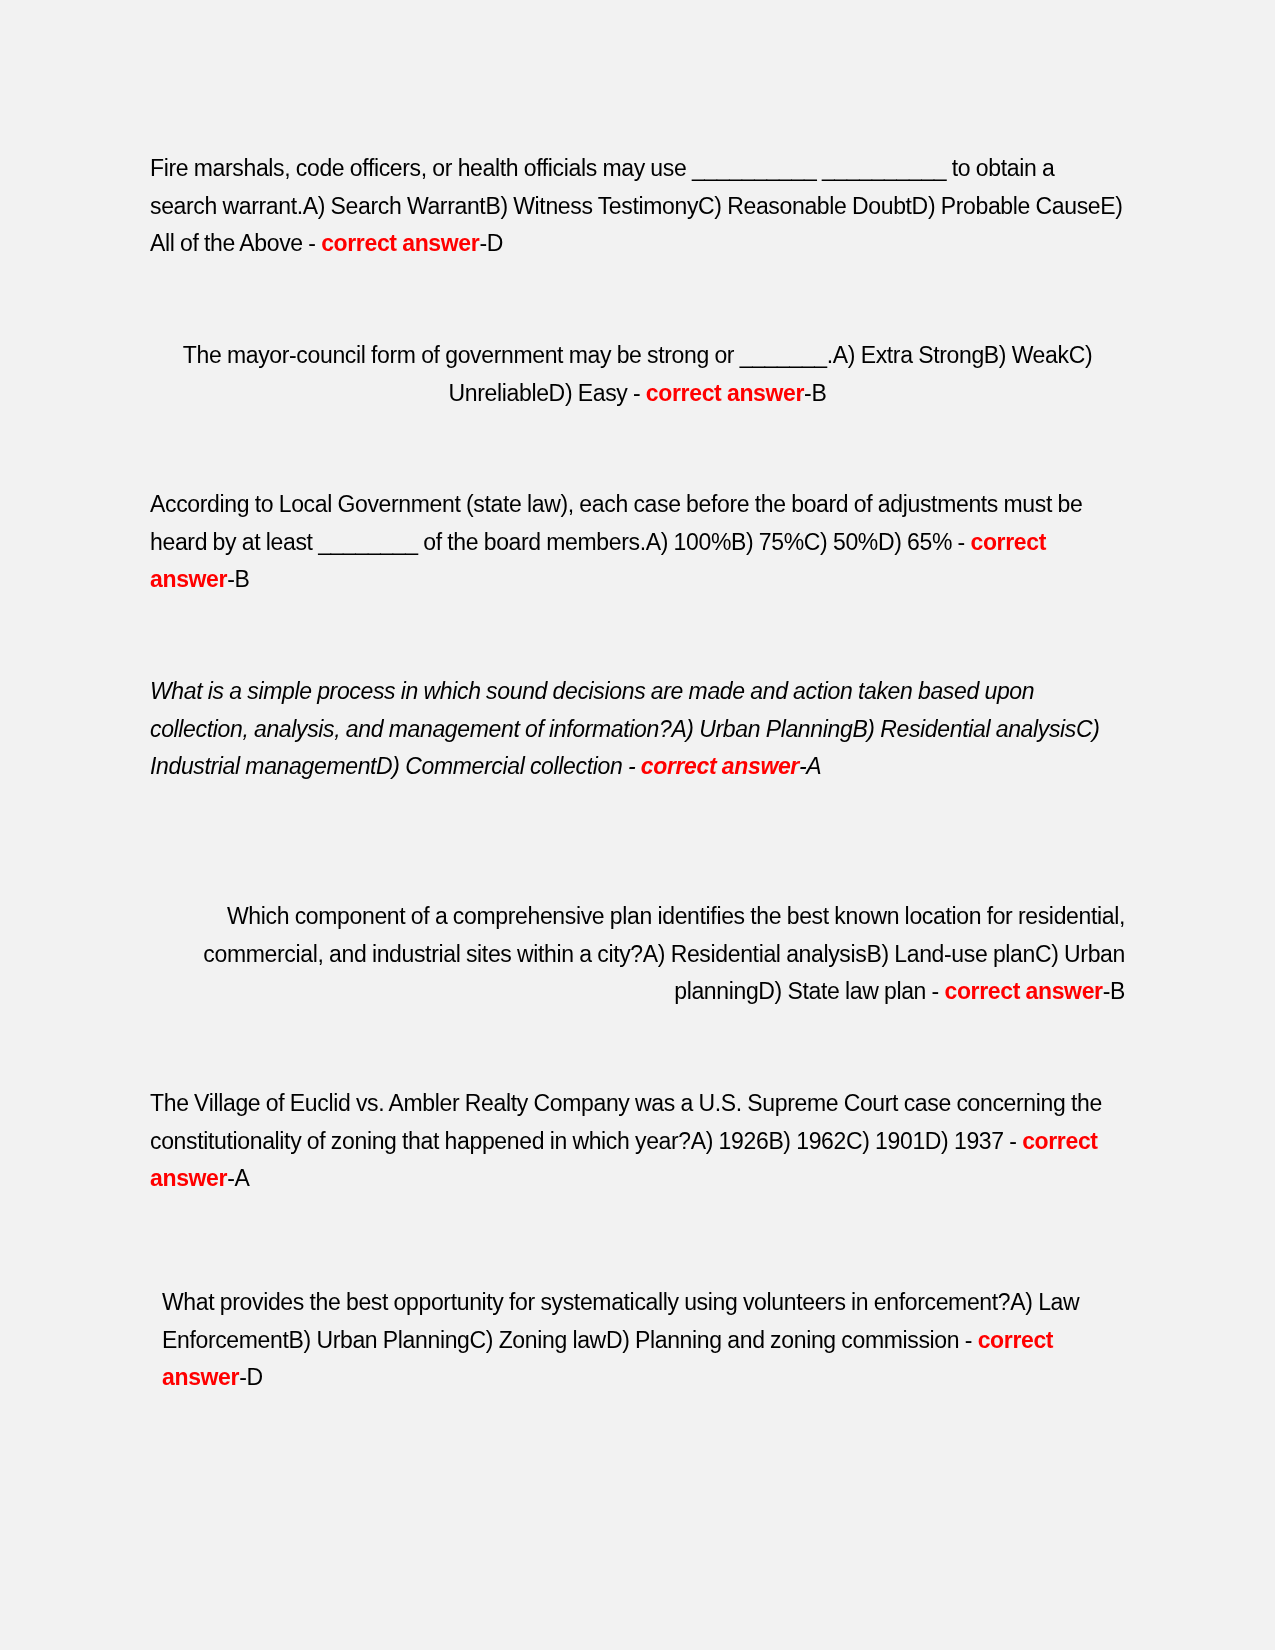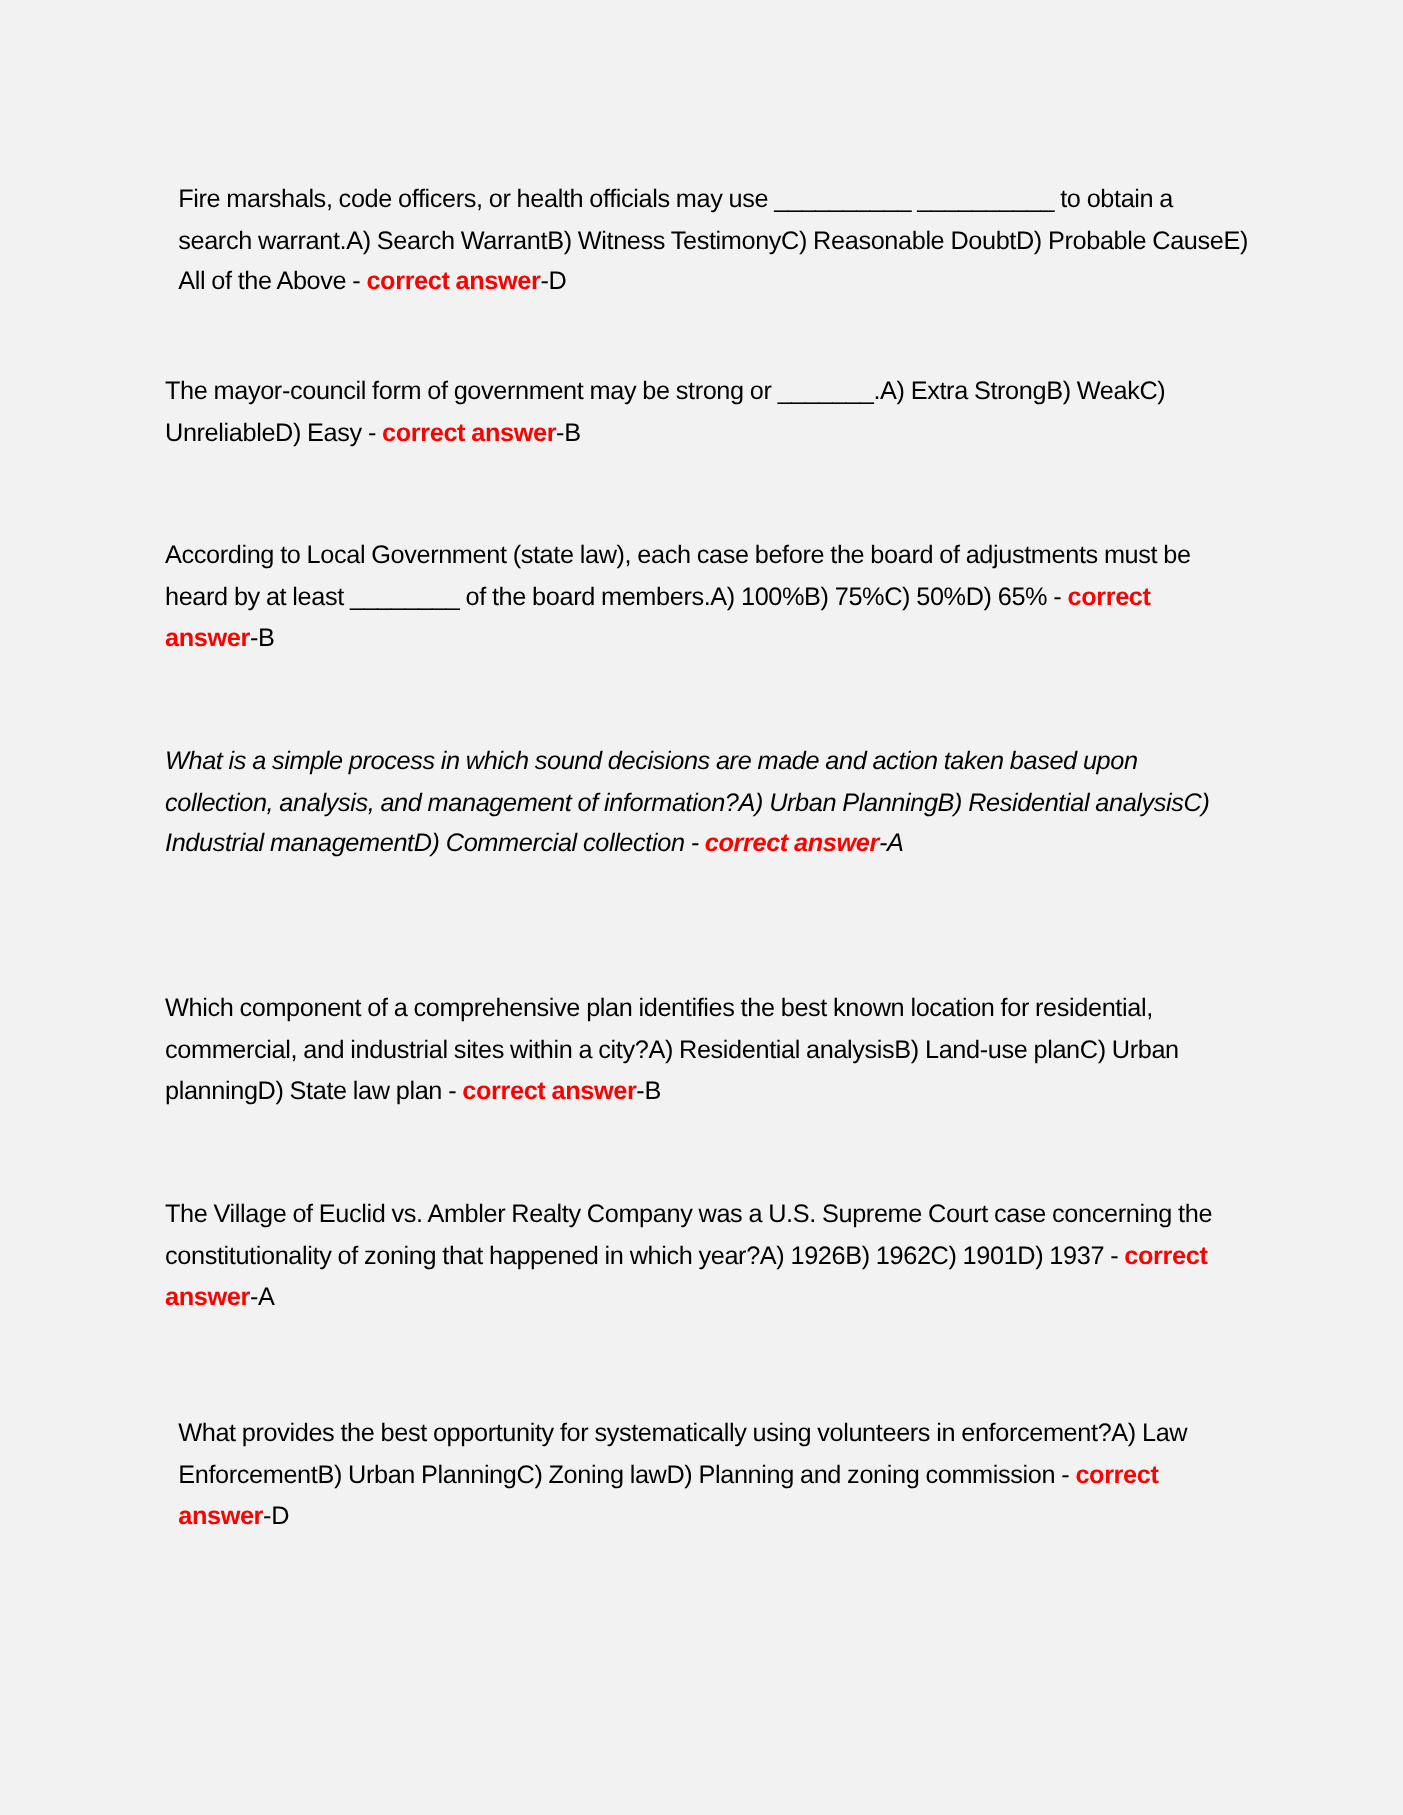--- a/index.html
+++ b/index.html
@@ -33,27 +33,27 @@
     .answer-label {
       color: #ff0000;
       font-weight: bold;
     }
   </style>
 </head>
 <body>
 
 <div class="page">
 
-  <p class="qa" style="top:150px; margin:12px;"><span>Fire marshals, code officers, or health officials may use __________ __________ to obtain a search warrant.A) Search WarrantB) Witness TestimonyC) Reasonable DoubtD) Probable CauseE) All of the Above</span><span> - </span><span class="answer-label">correct answer</span><span>-</span><span>D</span></p>
+  <p class="qa" style="top:150px; margin:0;"><span>Fire marshals, code officers, or health officials may use __________ __________ to obtain a search warrant.A) Search WarrantB) Witness TestimonyC) Reasonable DoubtD) Probable CauseE) All of the Above</span><span> - </span><span class="answer-label">correct answer</span><span>-</span><span>D</span></p>
 
-  <p class="qa" style="top:337px; margin:0;"><span>The mayor-council form of government may be strong or _______.A) Extra StrongB) WeakC) UnreliableD) Easy</span><span> - </span><span class="answer-label">correct answer</span><span>-</span><span>B</span></p>
+  <p class="qa" style="top:337px; margin:0;text-align:center;"><span>The mayor-council form of government may be strong or _______.A) Extra StrongB) WeakC) UnreliableD) Easy</span><span> - </span><span class="answer-label">correct answer</span><span>-</span><span>B</span></p>
 
   <p class="qa" style="top:486px; margin:0;"><span>According to Local Government (state law), each case before the board of adjustments must be heard by at least ________ of the board members.A) 100%B) 75%C) 50%D) 65%</span><span> - </span><span class="answer-label">correct answer</span><span>-</span><span>B</span></p>
 
   <p class="qa" style="top:673px; margin:0;font-style:italic;"><span>What is a simple process in which sound decisions are made and action taken based upon collection, analysis, and management of information?A) Urban PlanningB) Residential analysisC) Industrial managementD) Commercial collection</span><span> - </span><span class="answer-label">correct answer</span><span>-</span><span>A</span></p>
 
-  <p class="qa" style="top:898px; margin:0;"><span>Which component of a comprehensive plan identifies the best known location for residential, commercial, and industrial sites within a city?A) Residential analysisB) Land-use planC) Urban planningD) State law plan</span><span> - </span><span class="answer-label">correct answer</span><span>-</span><span>B</span></p>
+  <p class="qa" style="top:898px; margin:0;text-align:right;"><span>Which component of a comprehensive plan identifies the best known location for residential, commercial, and industrial sites within a city?A) Residential analysisB) Land-use planC) Urban planningD) State law plan</span><span> - </span><span class="answer-label">correct answer</span><span>-</span><span>B</span></p>
 
   <p class="qa" style="top:1085px; margin:0;"><span>The Village of Euclid vs. Ambler Realty Company was a U.S. Supreme Court case concerning the constitutionality of zoning that happened in which year?A) 1926B) 1962C) 1901D) 1937</span><span> - </span><span class="answer-label">correct answer</span><span>-</span><span>A</span></p>
 
   <p class="qa" style="top:1272px; margin:12px;"><span>What provides the best opportunity for systematically using volunteers in enforcement?A) Law EnforcementB) Urban PlanningC) Zoning lawD) Planning and zoning commission</span><span> - </span><span class="answer-label">correct answer</span><span>-</span><span>D</span></p>
 
 </div>
 
 </body></html>

